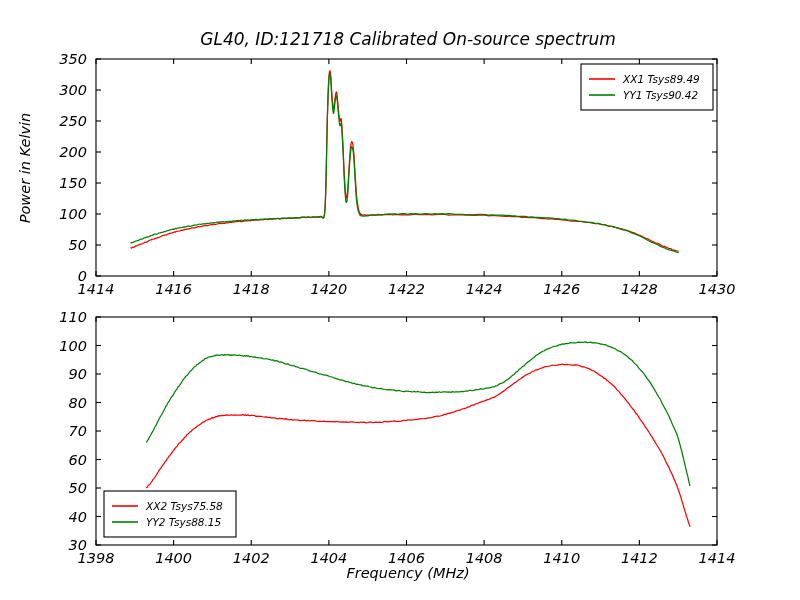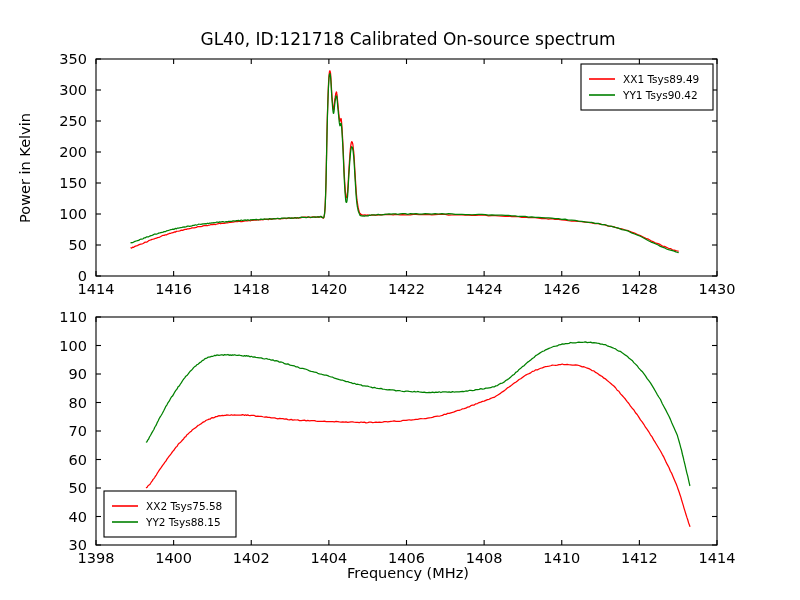--- a/index.html
+++ b/index.html
@@ -11,20 +11,21 @@
     width: 800px;
     height: 600px;
     font-family: "DejaVu Sans", sans-serif;
     overflow: hidden;
   }
   #figure {
     position: relative;
     width: 800px;
     height: 600px;
     background: #d946ef;
+    font-style: italic;
   }
   svg#plot-canvas {
     display: block;
     width: 800px;
     height: 600px;
   }
   .tick-mark {
     stroke: #000000;
     stroke-width: 1.1;
   }

